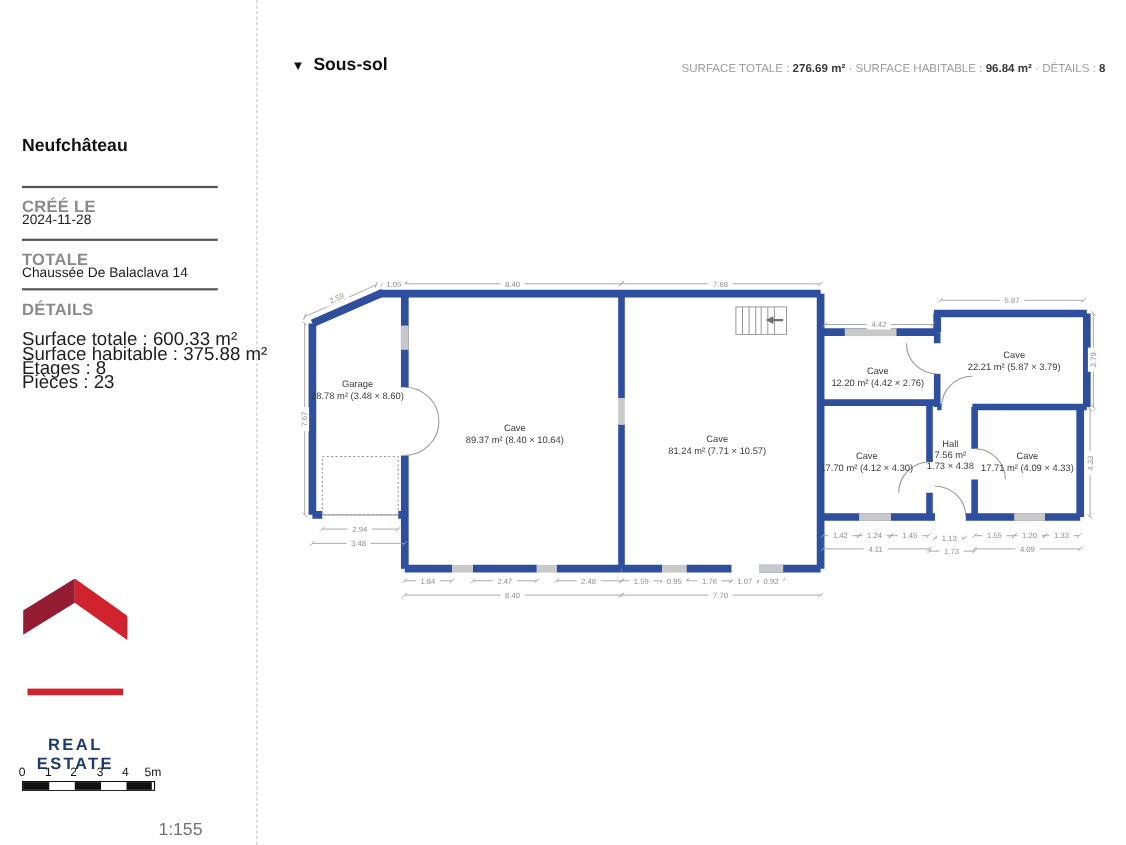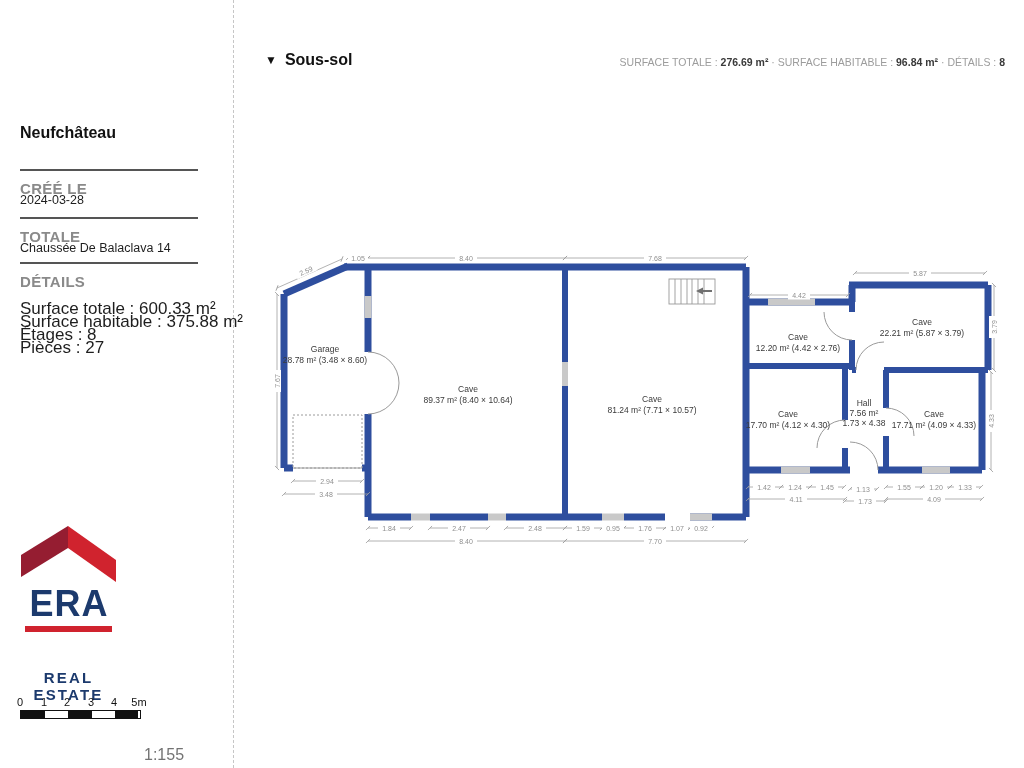--- a/index.html
+++ b/index.html
@@ -53,38 +53,37 @@
   .dotted{fill:none;stroke:#9a9a9a;stroke-width:1px;stroke-dasharray:2,2;}
   .gdoor{stroke:#bcbcbc;stroke-width:1.5px;}
 </style>
 </head>
 <body>
 
 <div class="sidebar">
   <div class="sb-title">Neufchâteau</div>
   <hr class="sb-hr" style="top:169px">
   <div class="sb-label" style="top:180px">CRÉÉ LE</div>
-  <div class="sb-value" style="top:193px">2024-03-28</div>
+  <div class="sb-value" style="top:193px">2024-11-28</div>
   <hr class="sb-hr" style="top:217px">
   <div class="sb-label" style="top:228px">TOTALE</div>
   <div class="sb-value" style="top:241px">Chaussée De Balaclava 14</div>
   <hr class="sb-hr" style="top:262px">
   <div class="sb-label" style="top:273px">DÉTAILS</div>
   <div class="sb-details">
     <div>Surface totale : 600.33 m²</div>
     <div>Surface habitable : 375.88 m²</div>
     <div>Étages : 8</div>
-    <div>Pièces : 27</div>
+    <div>Pièces : 23</div>
   </div>
 
   <svg class="logo-roof" width="95" height="60" viewBox="0 0 95 60">
     <polygon points="0,29 47,0 47,22 0,51" fill="#951d31"></polygon>
     <polygon points="47,0 95,34 95,56 47,22" fill="#d0232e"></polygon>
   </svg>
-  <div class="logo-era">ERA</div>
   <div class="logo-bar"></div>
   <div class="logo-tag">REAL ESTATE</div>
 
 
   <span class="scale-num" style="left:20px">0</span>
   <span class="scale-num" style="left:44px">1</span>
   <span class="scale-num" style="left:67px">2</span>
   <span class="scale-num" style="left:91px">3</span>
   <span class="scale-num" style="left:114px">4</span>
   <span class="scale-num" style="left:139px">5m</span>

